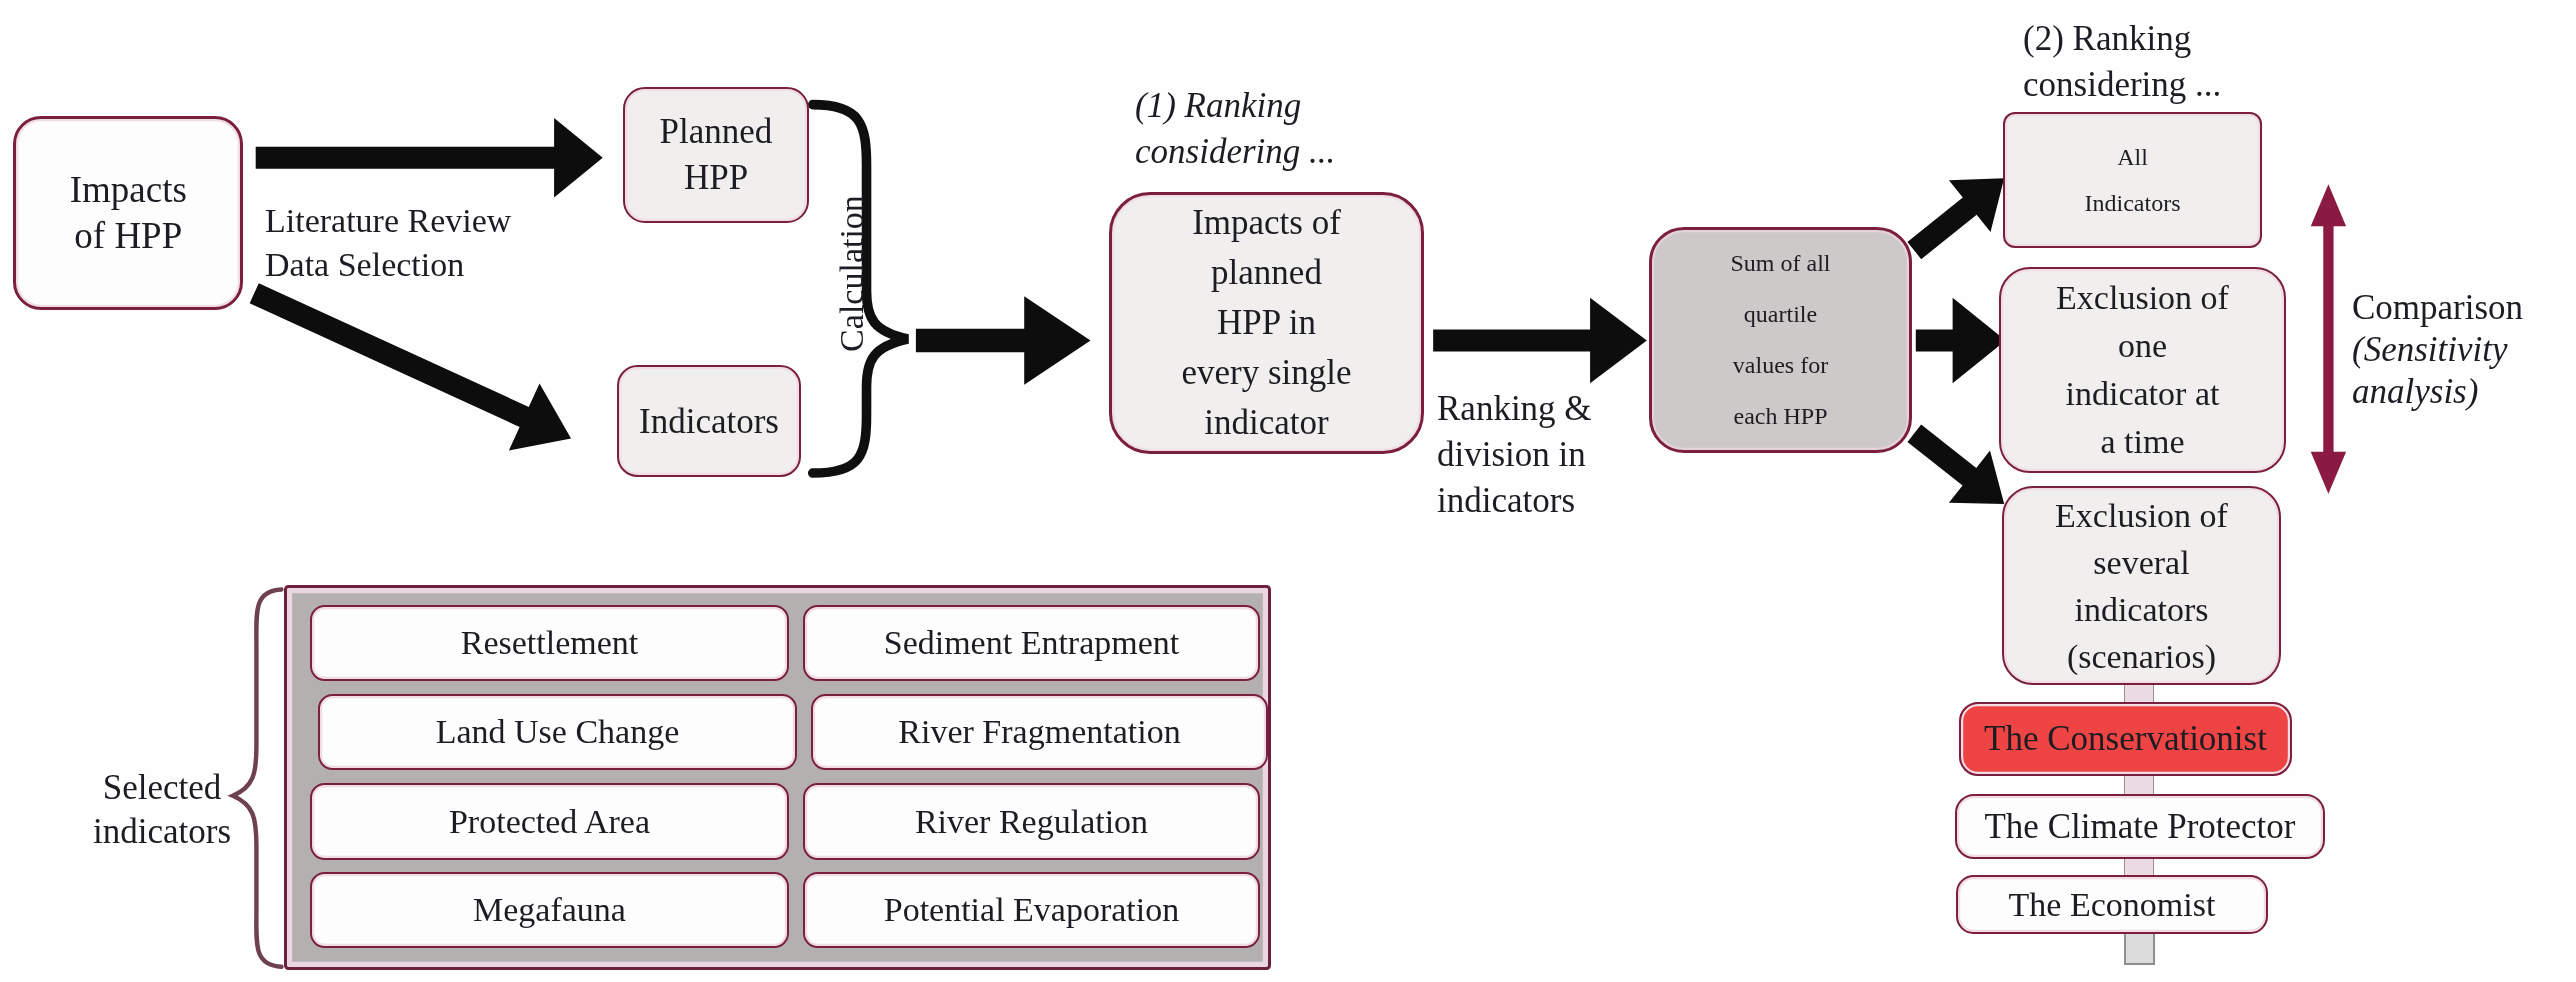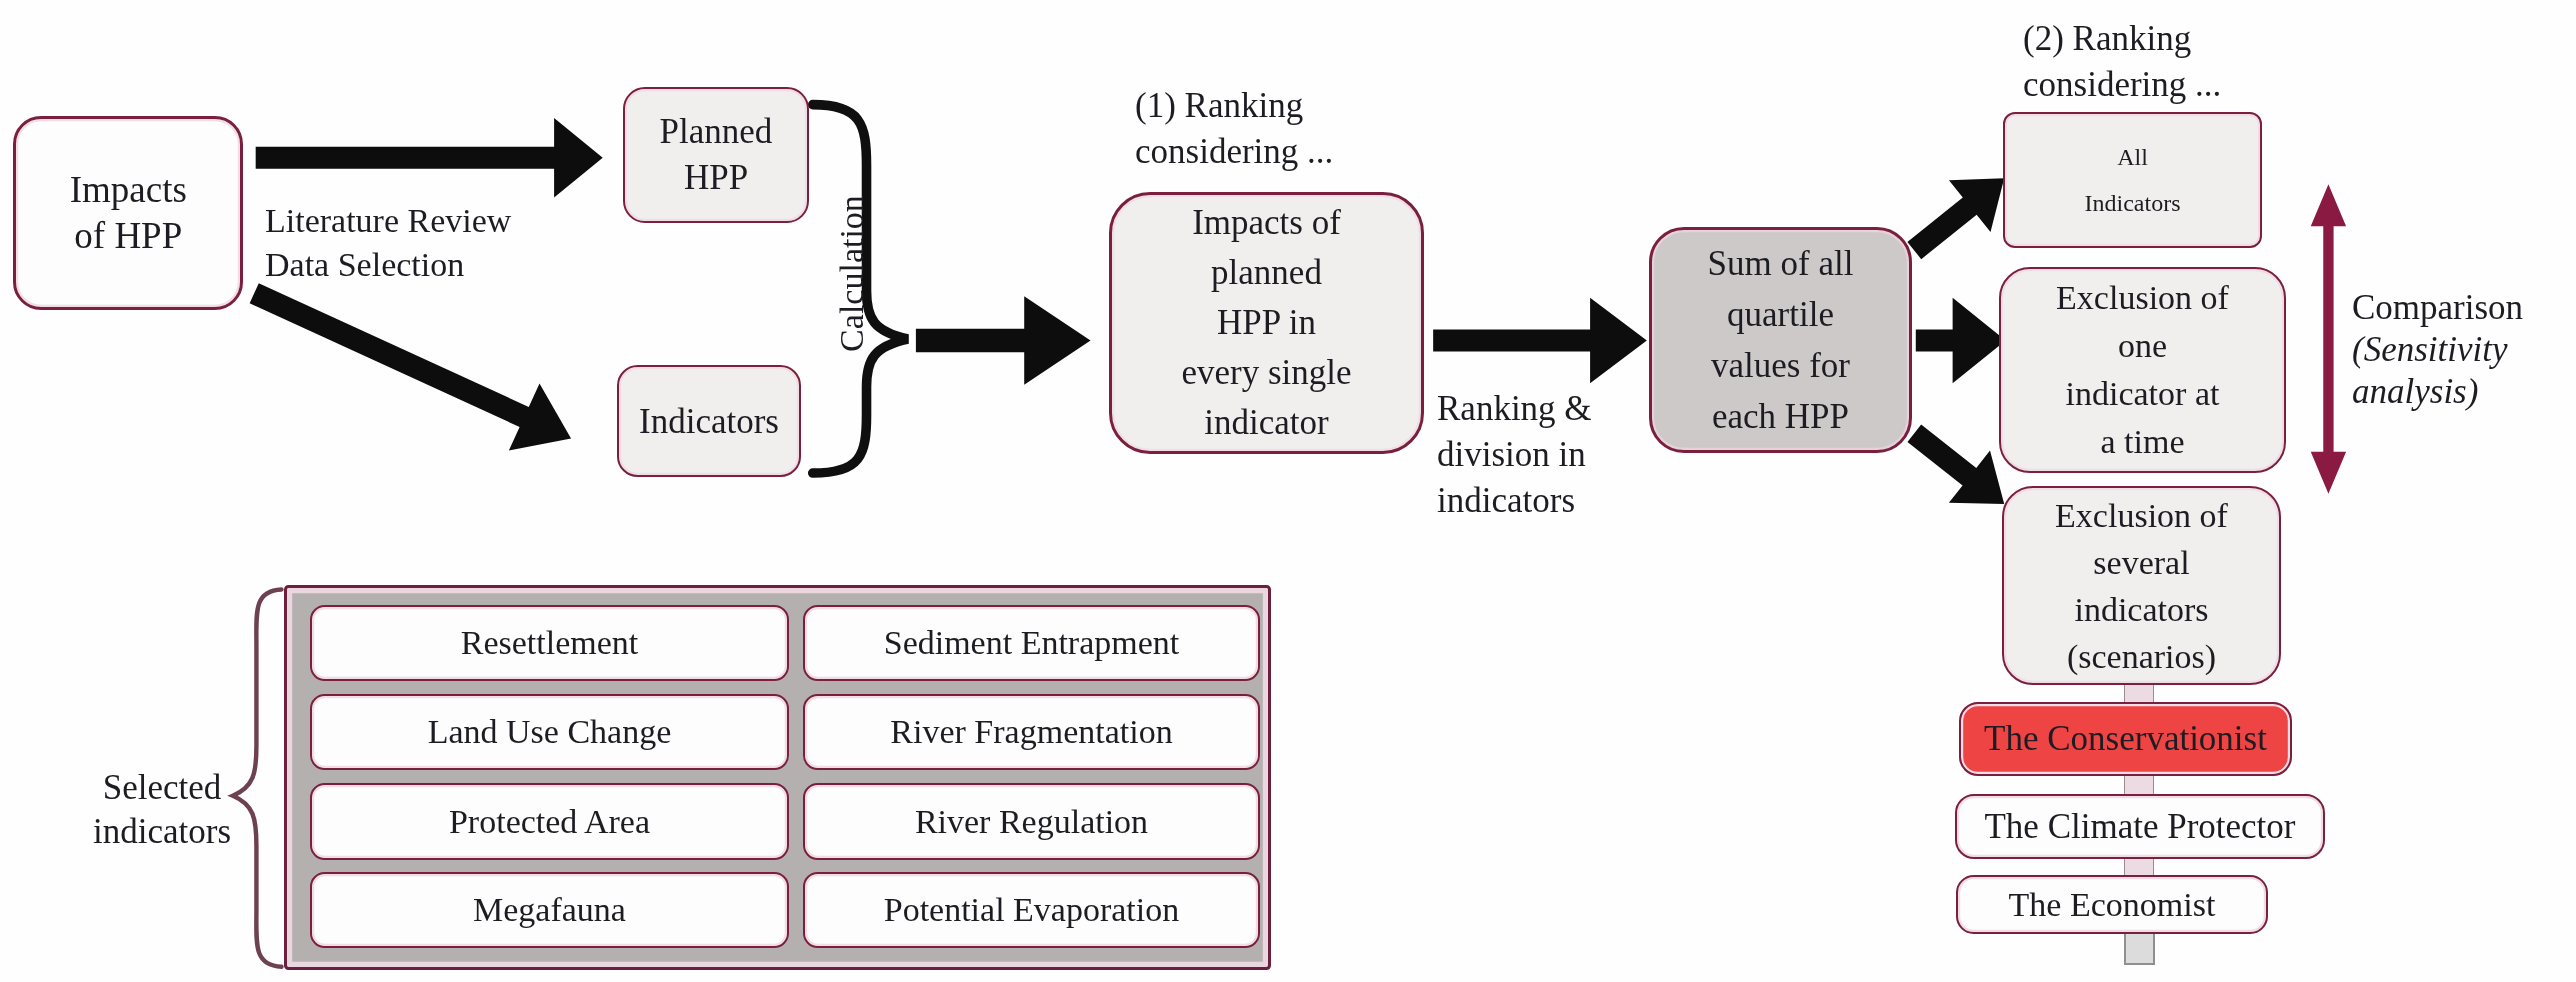--- a/index.html
+++ b/index.html
@@ -15,30 +15,30 @@
     box-shadow:inset 0 0 0 2.2px #f0dde6;
   }
   .node .ln{display:block;}
   .lbl{position:absolute;white-space:nowrap;}
   .lbl .ln{display:block;}
   
   #impacts-hpp{left:13.3px;top:116px;width:230px;height:194px;border-radius:28px;background:#fdfdfd;border-width:3.7px;font-size:37px;line-height:46px;}
   #planned-hpp{left:623px;top:87px;width:186px;height:136px;border-radius:22px;font-size:35px;line-height:46px;}
   #indicators-node{left:617px;top:365px;width:184px;height:112px;border-radius:20.6px;font-size:35px;line-height:43px;}
   #impacts-planned{left:1109px;top:192px;width:315px;height:262px;border-radius:41px;border-width:3.7px;font-size:35px;line-height:50px;}
-  #sum-quartile{left:1649px;top:227px;width:263px;height:226px;border-radius:35px;border-width:3.7px;background:#cdc9c9;box-shadow:inset 0 0 0 2.2px #e6d2da;font-size:35px;line-height:51px;}
+  #sum-quartile{left:1649px;top:227px;width:263px;height:226px;border-radius:35px;border-width:3.7px;background:#cdc9c9;box-shadow:inset 0 0 0 2.2px #e6d2da;font-size:24px;line-height:51px;}
   #all-indicators{left:2003px;top:112px;width:259px;height:136px;border-radius:12px;font-size:24px;line-height:46px;}
   #exclusion-one{left:1999px;top:267px;width:287px;height:206px;border-radius:31px;font-size:34px;line-height:48px;}
   #exclusion-several{left:2002px;top:486px;width:279px;height:199px;border-radius:31px;font-size:34px;line-height:47px;}
   #scenario-conservationist{left:1959px;top:702px;width:333px;height:74px;border-radius:19px;background:#ef4444;font-size:35px;}
   #scenario-climate{left:1955px;top:794px;width:370px;height:65px;border-radius:19px;background:#fdfdfd;font-size:35px;}
   #scenario-economist{left:1956px;top:875px;width:312px;height:59px;border-radius:17.7px;background:#fdfdfd;font-size:34px;}
   
   #lbl-literature{left:265px;top:199px;font-size:34px;line-height:44px;}
-  #lbl-ranking-1{left:1135px;top:83px;font-size:35px;line-height:46px;}
+  #lbl-ranking-1{left:1135px;top:83px;font-size:35px;line-height:46px;font-style:italic;}
   #lbl-ranking-quartiles{left:1437px;top:386px;font-size:35px;line-height:46px;}
   #lbl-ranking-2{left:2023px;top:16px;font-size:35px;line-height:46px;}
   #lbl-comparison{left:2352px;top:287px;font-size:35px;line-height:42px;}
   #lbl-comparison .it{font-style:italic;}
   #lbl-calculation{left:735px;top:253px;width:236px;height:41px;font-size:34px;text-align:center;transform:rotate(-90deg);}
   #lbl-selected{left:70px;top:766px;width:184px;font-size:35px;line-height:44px;text-align:center;white-space:nowrap;}
   
   #indicator-panel{
     position:absolute;left:284px;top:585px;width:987px;height:385px;box-sizing:border-box;
     background:#b4b0b0;border:3.7px solid #6d1f3e;border-radius:4.4px;
@@ -46,21 +46,21 @@
     padding-left:28px;
   }
   .ind-box{
     position:absolute;box-sizing:border-box;display:flex;align-items:center;justify-content:center;
     background:#fdfdfd;border:2.9px solid #7a1f3d;border-radius:14.7px;
     box-shadow:inset 0 0 0 2.2px #f0dde6;font-size:34px;text-align:center;
   }
   .col-l{left:23px;width:479px;}
   .col-r{left:516px;width:457px;}
   .row-1{top:17px;height:76px;}
-  .row-2{top:106px;height:76px;}
+  .row-2{top:106px;height:76px;margin-left:8px;}
   .row-3{top:195px;height:77px;}
   .row-4{top:284px;height:76px;}
   
   .conn-bar{position:absolute;box-sizing:border-box;background:#ecdbe3;border:1.5px solid #9b8d93;}
   #conn-bar-1{left:2124px;top:683px;width:29.5px;height:20.6px;}
   #conn-bar-2{left:2124px;top:774px;width:29.5px;height:21.4px;}
   #conn-bar-3{left:2124px;top:856px;width:29.5px;height:20px;}
   #conn-bar-4{left:2124px;top:931px;width:31px;height:34px;background:#dcdcdc;border:2.2px solid #8f8f8f;}
 </style>
 </head>

